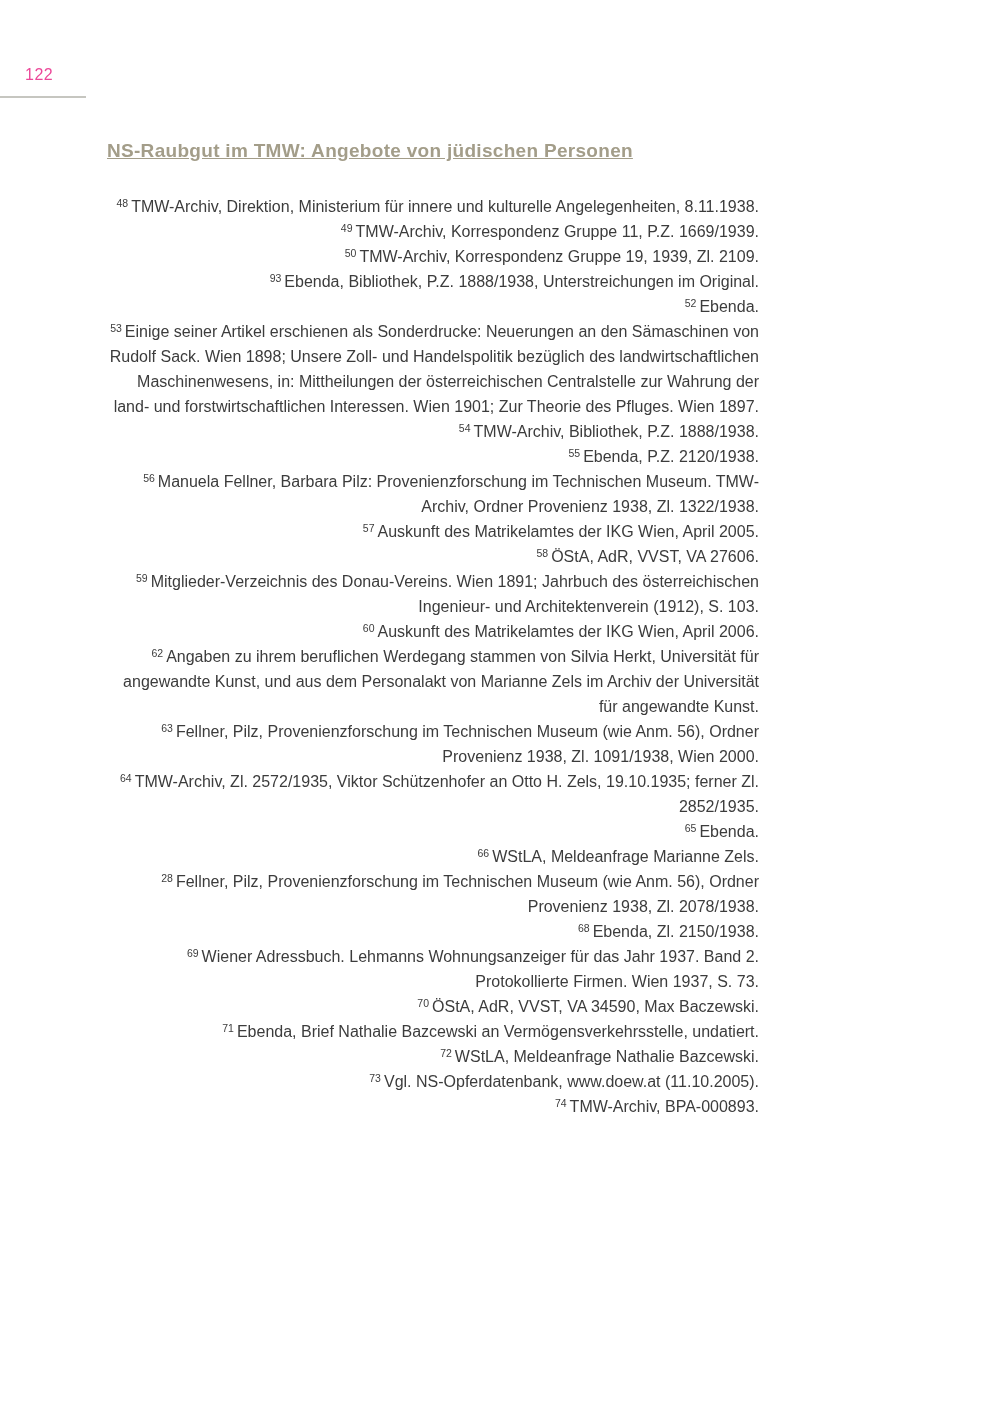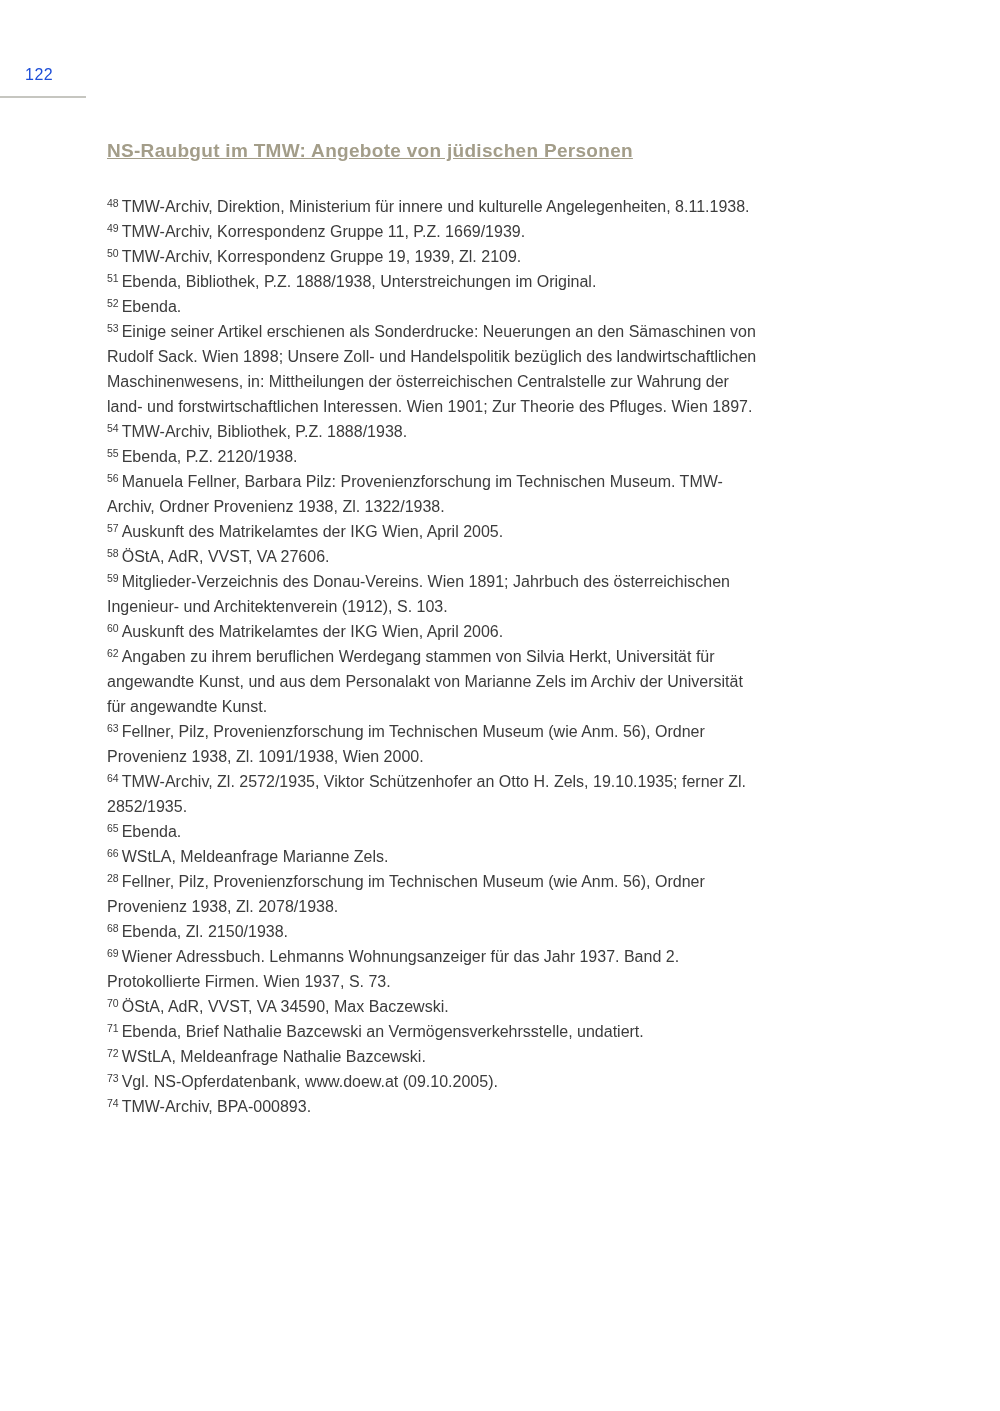--- a/index.html
+++ b/index.html
@@ -19,21 +19,21 @@
     position: relative;
     width: 1000px;
     height: 1411px;
     overflow: hidden;
   }
   .folio {
     position: absolute;
     top: 66px;
     left: 25px;
     font-size: 16px;
-    color: #1d4ed8;
+    color: #ec4899;
     letter-spacing: 0.5px;
   }
   .folio-rule {
     position: absolute;
     top: 96px;
     left: 0;
     width: 86px;
     height: 2px;
     background: #c6c6c0;
   }
@@ -49,20 +49,21 @@
     color: #a39d89;
     letter-spacing: 0.3px;
     margin: 0 0 32px 0;
     text-decoration: underline;
   }
   .footnotes p {
     margin: 0;
     font-size: 16px;
     line-height: 25px;
     color: #3c3c3c;
+    text-align: right;
   }
   .footnotes sup {
     font-size: 10.5px;
     line-height: 0;
     position: relative;
     top: -0.45em;
     vertical-align: baseline;
     margin-right: 3px;
     color: #3c3c3c;
   }
@@ -78,21 +79,21 @@
   <div class="content">
     <h1 class="page-title">NS-Raubgut im TMW: Angebote von jüdischen Personen</h1>
 
     <div class="footnotes">
   <p><sup>48</sup><span>TMW-Archiv, Direktion, Ministerium für innere und kulturelle Angelegenheiten, 8.11.1938.</span></p>
 
   <p><sup>49</sup><span>TMW-Archiv, Korrespondenz Gruppe 11, P.Z. 1669/1939.</span></p>
 
   <p><sup>50</sup><span>TMW-Archiv, Korrespondenz Gruppe 19, 1939, Zl. 2109.</span></p>
 
-  <p><sup>51</sup><span>Ebenda, Bibliothek, P.Z. 1888/1938, Unterstreichungen im Original.</span></p>
+  <p><sup>93</sup><span>Ebenda, Bibliothek, P.Z. 1888/1938, Unterstreichungen im Original.</span></p>
 
   <p><sup>52</sup><span>Ebenda.</span></p>
 
   <p><sup>53</sup><span>Einige seiner Artikel erschienen als Sonderdrucke: Neuerungen an den Sämaschinen von Rudolf Sack. Wien 1898; Unsere Zoll- und Handelspolitik bezüglich des landwirtschaftlichen Maschinenwesens, in: Mittheilungen der österreichischen Centralstelle zur Wahrung der land- und forstwirtschaftlichen Interessen. Wien 1901; Zur Theorie des Pfluges. Wien 1897.</span></p>
 
   <p><sup>54</sup><span>TMW-Archiv, Bibliothek, P.Z. 1888/1938.</span></p>
 
   <p><sup>55</sup><span>Ebenda, P.Z. 2120/1938.</span></p>
 
   <p><sup>56</sup><span>Manuela Fellner, Barbara Pilz: Provenienzforschung im Technischen Museum. TMW-Archiv, Ordner Provenienz 1938, Zl. 1322/1938.</span></p>
@@ -121,19 +122,19 @@
   <p><sup>68</sup><span>Ebenda, Zl. 2150/1938.</span></p>
 
   <p><sup>69</sup><span>Wiener Adressbuch. Lehmanns Wohnungsanzeiger für das Jahr 1937. Band 2. Protokollierte Firmen. Wien 1937, S. 73.</span></p>
 
   <p><sup>70</sup><span>ÖStA, AdR, VVST, VA 34590, Max Baczewski.</span></p>
 
   <p><sup>71</sup><span>Ebenda, Brief Nathalie Bazcewski an Vermögensverkehrsstelle, undatiert.</span></p>
 
   <p><sup>72</sup><span>WStLA, Meldeanfrage Nathalie Bazcewski.</span></p>
 
-  <p><sup>73</sup><span>Vgl. NS-Opferdatenbank, www.doew.at (09.10.2005).</span></p>
+  <p><sup>73</sup><span>Vgl. NS-Opferdatenbank, www.doew.at (11.10.2005).</span></p>
 
   <p><sup>74</sup><span>TMW-Archiv, BPA-000893.</span></p>
 </div>
   </div>
 
 </div>
 
 </body></html>

